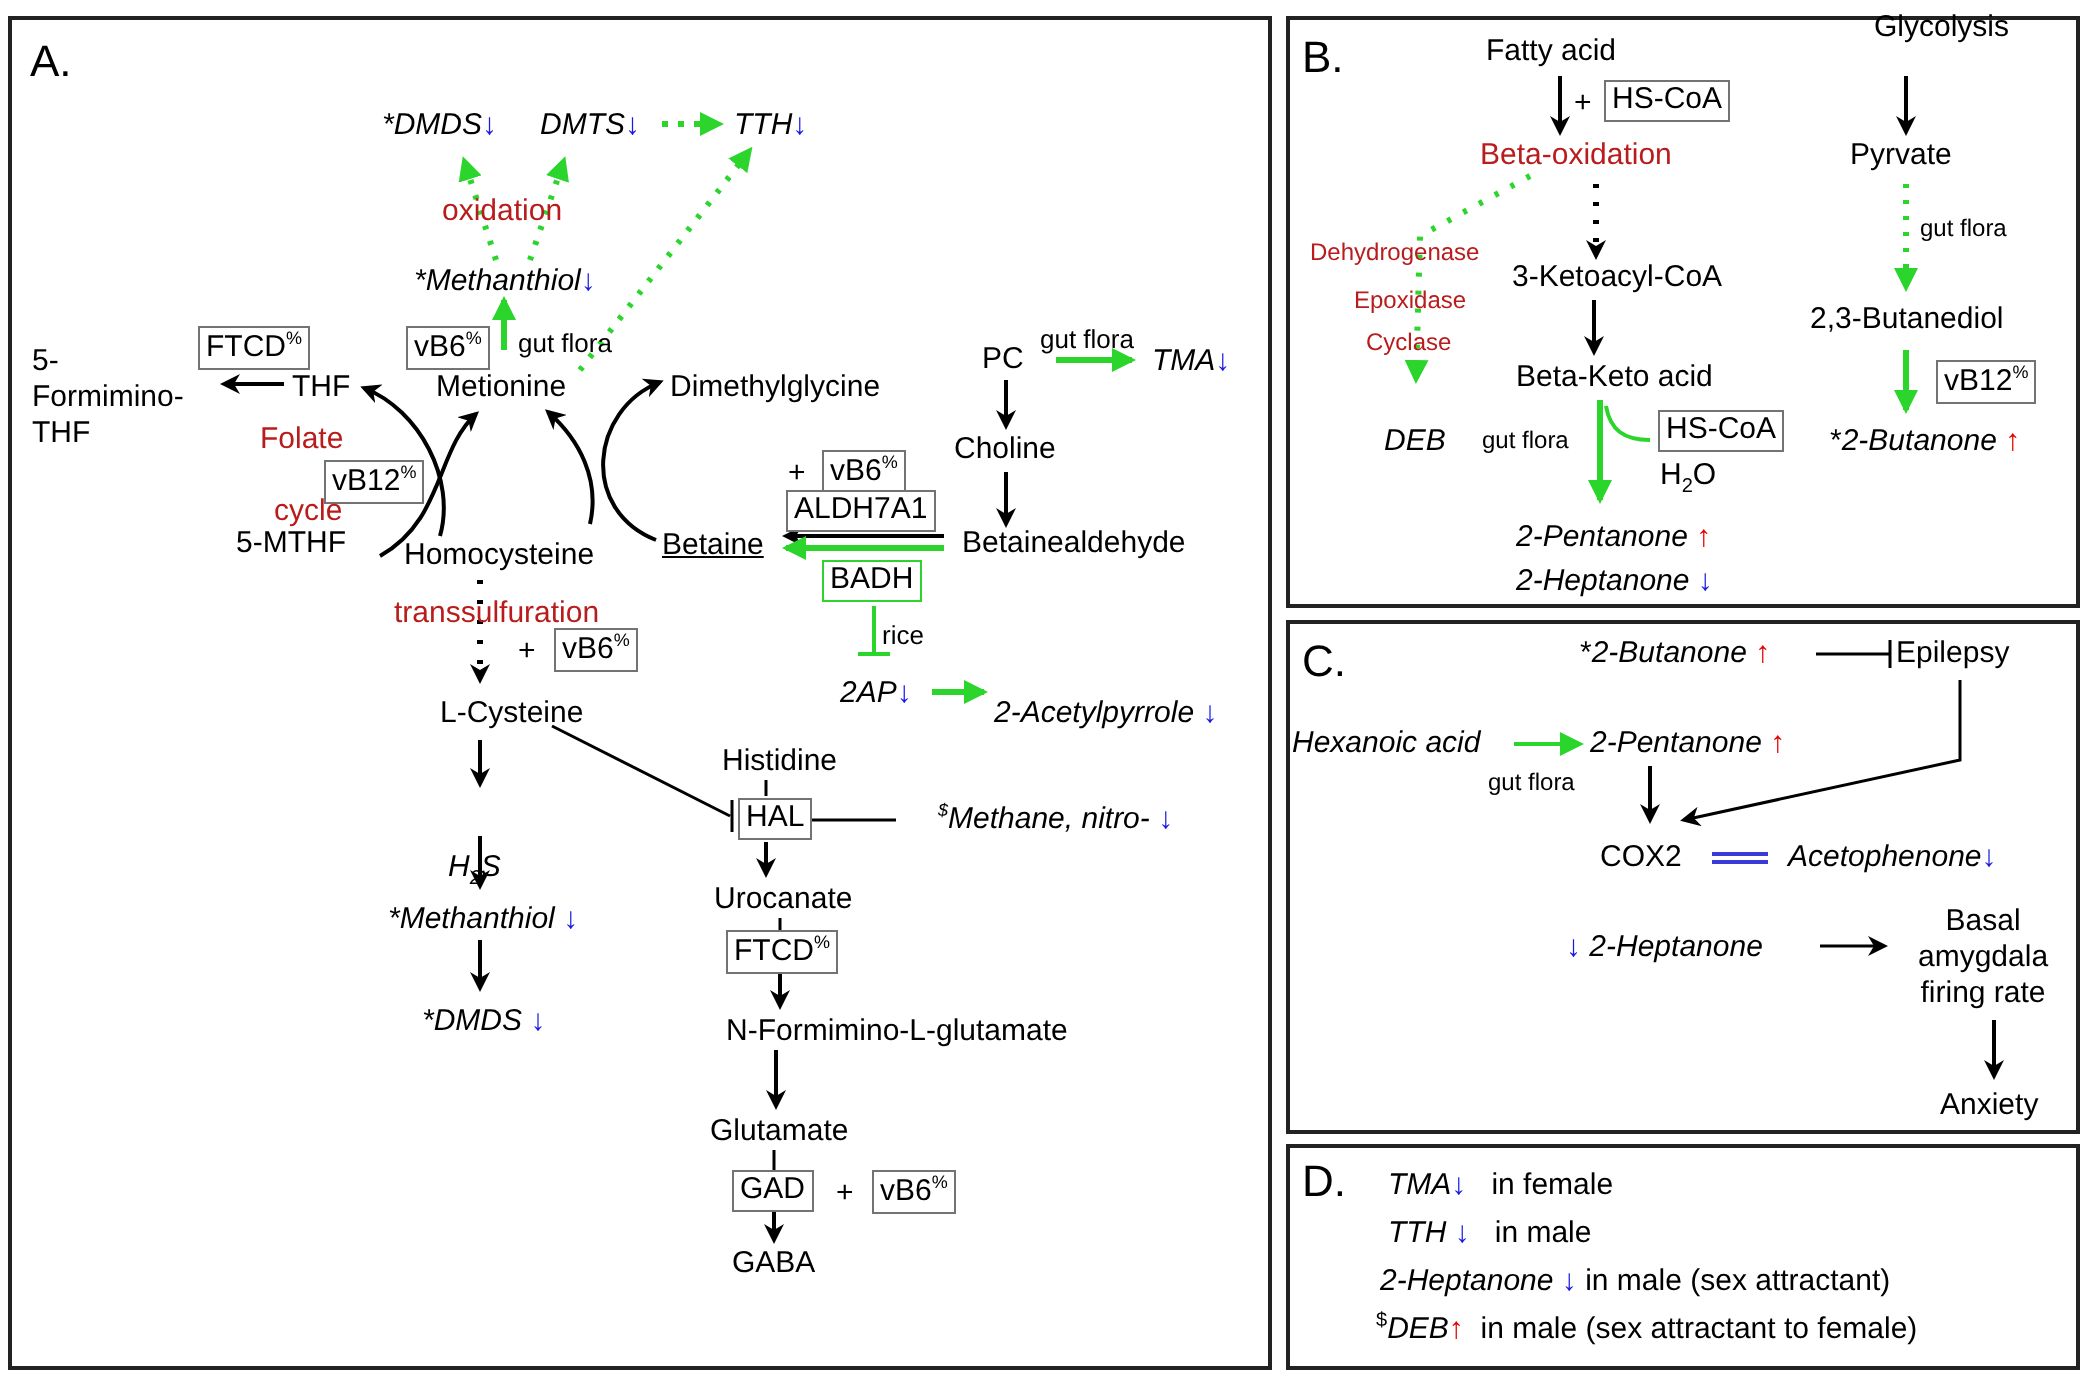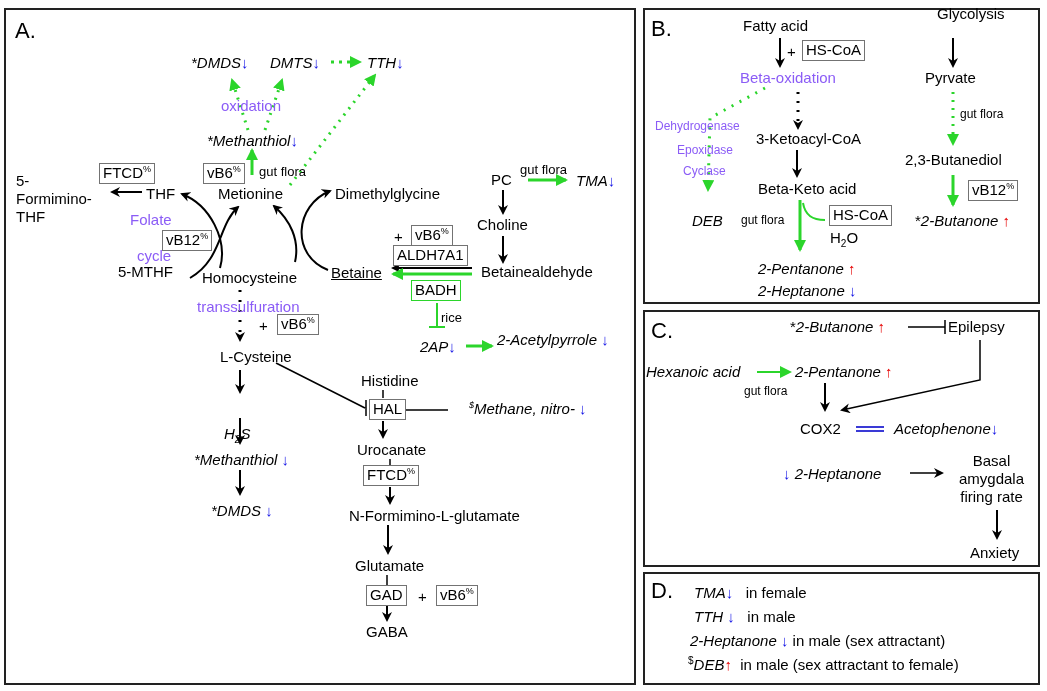--- a/index.html
+++ b/index.html
@@ -1,21 +1,21 @@
 <!DOCTYPE html>
 <html><head>
 <meta charset="utf-8">
 <style>
   html, body { margin:0; padding:0; background:#fff; }
   body { width:1047px; height:691px; position:relative; overflow:hidden;
          font-family:"Liberation Sans", sans-serif; color:#000; }
   .panel { position:absolute; border:2px solid #222; box-sizing:border-box; background:#fff; }
   .t { position:absolute; font-size:15px; white-space:nowrap; line-height:1; }
   .i { font-style:italic; }
-  .g { color:#8b5cf6; }
+  .g { color:#b91c1c; }
   .sm { font-size:13px; }
   .xs { font-size:12px; }
   .box { position:absolute; border:1px solid #737373; padding:1px 3px; font-size:15px; line-height:1.1; white-space:nowrap; background:#fff; }
   .box.green { border-color:#2bd52b; }
   .box sup, .t sup { font-size:9px; }
   .dn { color:#1a1ae6; font-weight:bold; }
   .up { color:#e60000; font-weight:bold; }
   .plabel { position:absolute; font-size:22px; line-height:1; }
   svg.ov { position:absolute; left:0; top:0; width:1047px; height:691px; pointer-events:none; }
 </style>
@@ -124,36 +124,36 @@
 <span class="t i" style="left:576px;top:173px;"><span>TMA</span><span class="dn">↓</span></span>
 <span class="t" style="left:477px;top:217px;">Choline</span>
 
 <span class="t" style="left:394px;top:229px;">+</span>
 <span class="box" style="left:411px;top:225px;"><span>vB6</span><sup>%</sup></span>
 <span class="box" style="left:393px;top:245px;">ALDH7A1</span>
 <span class="t" style="left:481px;top:264px;">Betainealdehyde</span>
 <span class="box green" style="left:411px;top:280px;">BADH</span>
 <span class="t sm" style="left:441px;top:311px;">rice</span>
 <span class="t i" style="left:420px;top:339px;"><span>2AP</span><span class="dn">↓</span></span>
-<span class="t i" style="left:497px;top:332px;"><span>2-Acetylpyrrole</span> <span class="dn">↓</span></span>
+<span class="t i" style="left:497px;top:349px;"><span>2-Acetylpyrrole</span> <span class="dn">↓</span></span>
 
 <span class="t g" style="left:197px;top:299px;">transsulfuration</span>
 <span class="t" style="left:259px;top:318px;">+</span>
 <span class="box" style="left:277px;top:314px;"><span>vB6</span><sup>%</sup></span>
 <span class="t" style="left:220px;top:349px;">L-Cysteine</span>
 <span class="t i" style="left:224px;top:398px;margin-top:28px;"><span>H</span><sub style="font-size:10px;">2</sub><span>S</span></span>
 <span class="t i" style="left:194px;top:452px;"><span>*Methanthiol</span> <span class="dn">↓</span></span>
 <span class="t i" style="left:211px;top:503px;"><span>*DMDS</span> <span class="dn">↓</span></span>
 
 <span class="t" style="left:361px;top:373px;">Histidine</span>
 <span class="box" style="left:369px;top:399px;">HAL</span>
 <span class="t i" style="left:457px;top:401px;margin-left:12px;"><sup>$</sup><span>Methane, nitro-</span> <span class="dn">↓</span></span>
 <span class="t" style="left:357px;top:442px;">Urocanate</span>
 <span class="box" style="left:363px;top:465px;"><span>FTCD</span><sup>%</sup></span>
-<span class="t" style="left:349px;top:508px;">N-Formimino-L-glutamate</span>
+<span class="t" style="left:363px;top:508px;">N-Formimino-L-glutamate</span>
 <span class="t" style="left:355px;top:558px;">Glutamate</span>
 <span class="box" style="left:366px;top:585px;">GAD</span>
 <span class="t" style="left:418px;top:589px;">+</span>
 <span class="box" style="left:436px;top:585px;"><span>vB6</span><sup>%</sup></span>
 <span class="t" style="left:366px;top:624px;">GABA</span>
 
 <span class="plabel" style="left:651px;top:18px;">B.</span>
 <span class="t" style="left:743px;top:18px;">Fatty acid</span>
 <span class="t" style="left:787px;top:44px;">+</span>
 <span class="box" style="left:802px;top:40px;">HS-CoA</span>

